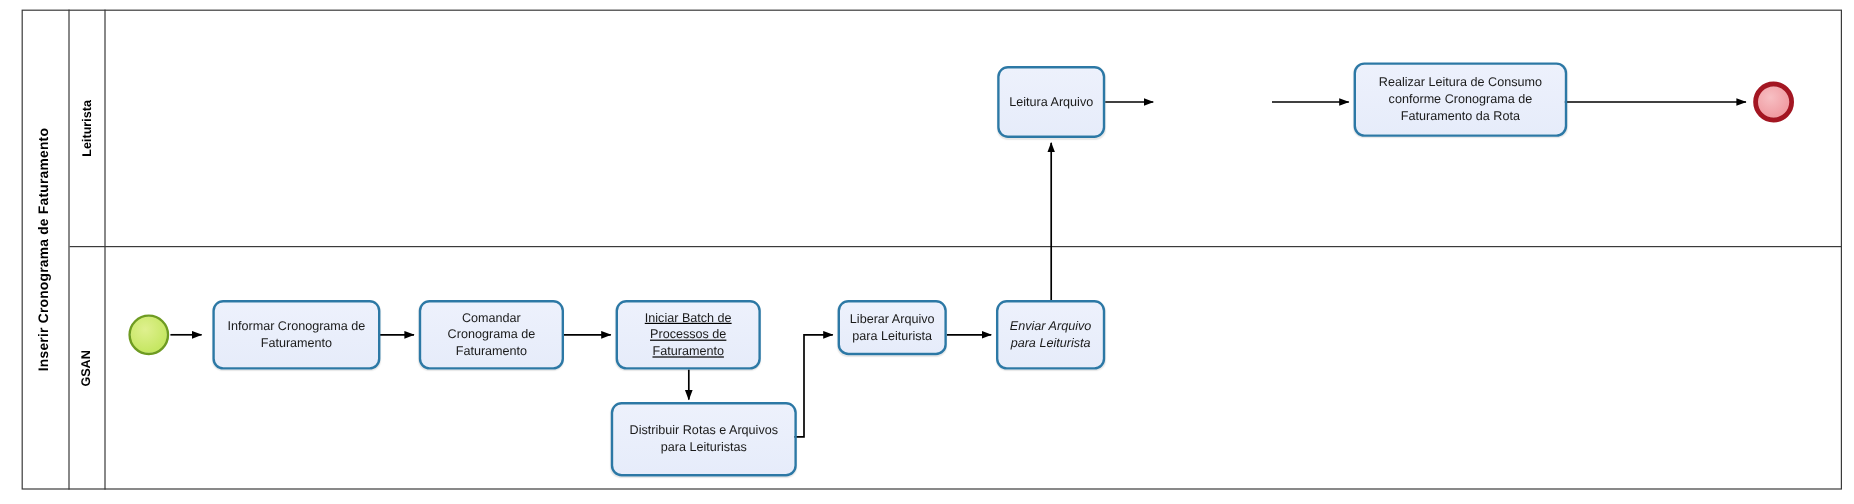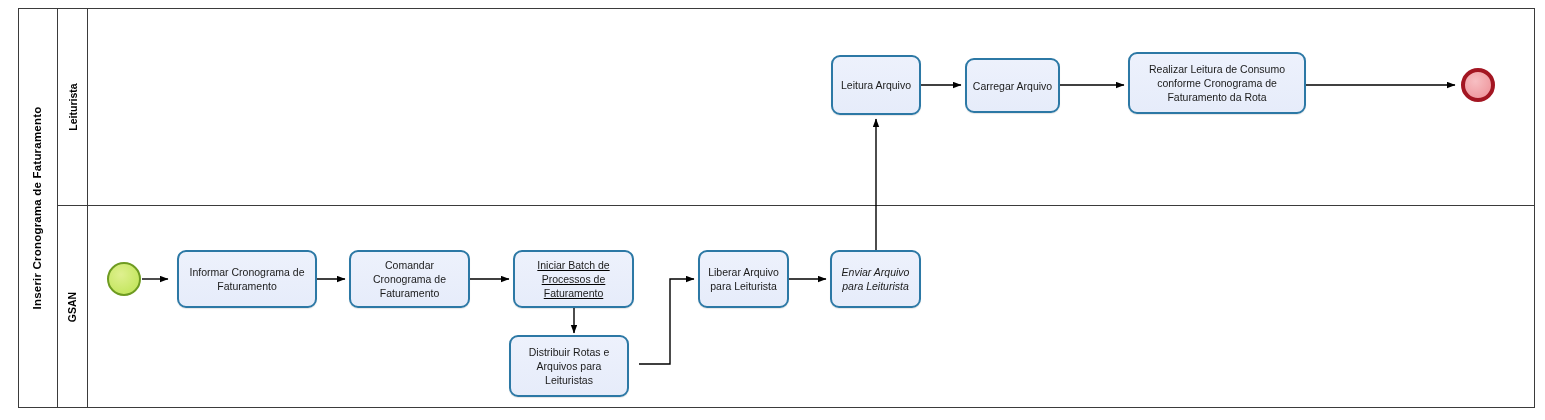--- a/index.html
+++ b/index.html
@@ -165,37 +165,34 @@
   </div>
 
   <div class="task" style="left:349px; top:250px; width:121px; height:58px;">
     <span>Comandar Cronograma de Faturamento</span>
   </div>
 
   <div class="task" style="left:513px; top:250px; width:121px; height:58px;text-decoration:underline;">
     <span>Iniciar Batch de Processos de Faturamento</span>
   </div>
 
-  <div class="task" style="left:509px; top:335px; width:120px; height:62px;">
+  <div class="task" style="left:509px; top:335px; width:155px; height:62px;">
     <span>Distribuir  Rotas e Arquivos para Leituristas</span>
   </div>
 
-  <div class="task" style="left:698px; top:250px; width:91px; height:58px;">
+  <div class="task" style="left:698px; top:250px; width:91px; height:46px;">
     <span>Liberar Arquivo para Leiturista</span>
   </div>
 
   <div class="task" style="left:830px; top:250px; width:91px; height:58px;font-style:italic;">
     <span>Enviar Arquivo para Leiturista</span>
   </div>
 
   <div class="task" style="left:831px; top:55px; width:90px; height:60px;">
     <span>Leitura Arquivo</span>
   </div>
 
-  <div class="task" style="left:965px; top:58px; width:95px; height:55px;">
-    <span>Carregar Arquivo</span>
-  </div>
 
   <div class="task" style="left:1128px; top:52px; width:178px; height:62px;">
     <span>Realizar Leitura de Consumo conforme Cronograma de Faturamento da Rota</span>
   </div>
 
 </div>
 
 </body></html>

